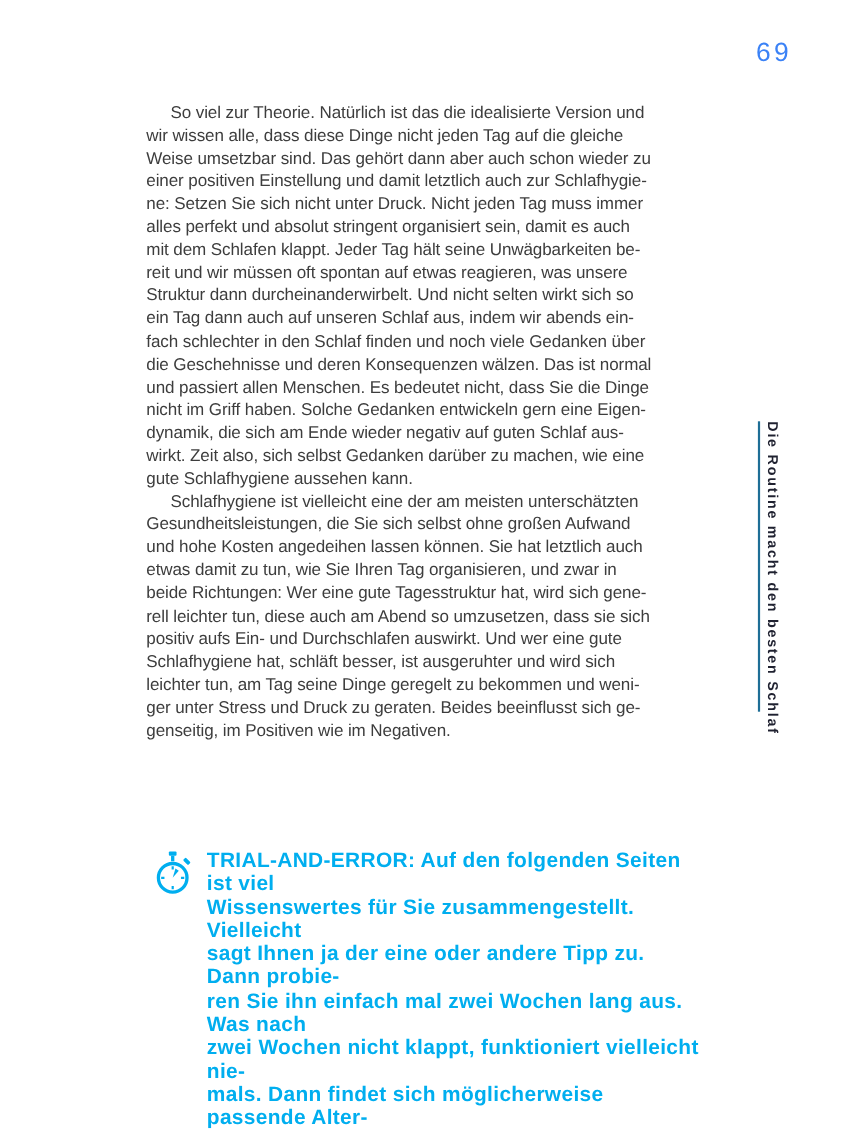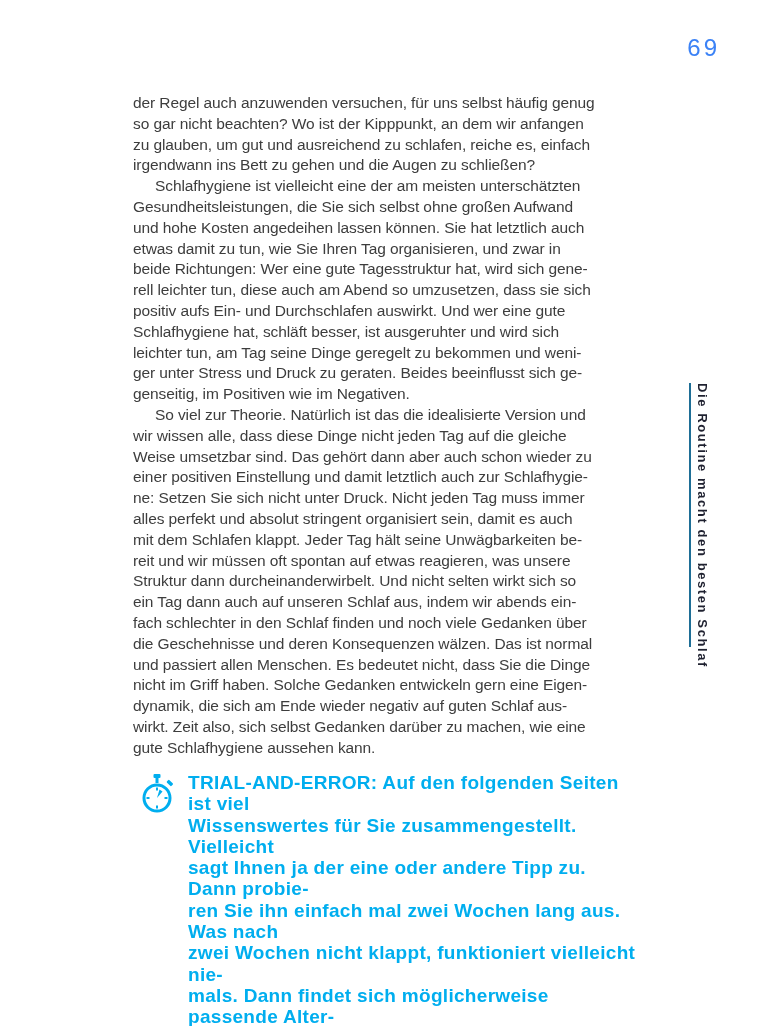--- a/index.html
+++ b/index.html
@@ -85,52 +85,48 @@
   }
 </style>
 </head>
 <body>
 
 <div class="page">
 
   <div class="page-number">69</div>
 
   <div class="body-block">
-    <p>der Regel auch anzuwenden versuchen, für uns selbst häufig genug
-so gar nicht beachten? Wo ist der Kipppunkt, an dem wir anfangen
-zu glauben, um gut und ausreichend zu schlafen, reiche es, einfach
-irgendwann ins Bett zu gehen und die Augen zu schließen?</p>
-    <p class="indented">Schlafhygiene ist vielleicht eine der am meisten unterschätzten
-Gesundheitsleistungen, die Sie sich selbst ohne großen Aufwand
-und hohe Kosten angedeihen lassen können. Sie hat letztlich auch
-etwas damit zu tun, wie Sie Ihren Tag organisieren, und zwar in
-beide Richtungen: Wer eine gute Tagesstruktur hat, wird sich gene-
-rell leichter tun, diese auch am Abend so umzusetzen, dass sie sich
-positiv aufs Ein- und Durchschlafen auswirkt. Und wer eine gute
-Schlafhygiene hat, schläft besser, ist ausgeruhter und wird sich
-leichter tun, am Tag seine Dinge geregelt zu bekommen und weni-
-ger unter Stress und Druck zu geraten. Beides beeinflusst sich ge-
-genseitig, im Positiven wie im Negativen.</p>
     <p class="indented">So viel zur Theorie. Natürlich ist das die idealisierte Version und
 wir wissen alle, dass diese Dinge nicht jeden Tag auf die gleiche
 Weise umsetzbar sind. Das gehört dann aber auch schon wieder zu
 einer positiven Einstellung und damit letztlich auch zur Schlafhygie-
 ne: Setzen Sie sich nicht unter Druck. Nicht jeden Tag muss immer
 alles perfekt und absolut stringent organisiert sein, damit es auch
 mit dem Schlafen klappt. Jeder Tag hält seine Unwägbarkeiten be-
 reit und wir müssen oft spontan auf etwas reagieren, was unsere
 Struktur dann durcheinanderwirbelt. Und nicht selten wirkt sich so
 ein Tag dann auch auf unseren Schlaf aus, indem wir abends ein-
 fach schlechter in den Schlaf finden und noch viele Gedanken über
 die Geschehnisse und deren Konsequenzen wälzen. Das ist normal
 und passiert allen Menschen. Es bedeutet nicht, dass Sie die Dinge
 nicht im Griff haben. Solche Gedanken entwickeln gern eine Eigen-
 dynamik, die sich am Ende wieder negativ auf guten Schlaf aus-
 wirkt. Zeit also, sich selbst Gedanken darüber zu machen, wie eine
 gute Schlafhygiene aussehen kann.</p>
+    <p class="indented">Schlafhygiene ist vielleicht eine der am meisten unterschätzten
+Gesundheitsleistungen, die Sie sich selbst ohne großen Aufwand
+und hohe Kosten angedeihen lassen können. Sie hat letztlich auch
+etwas damit zu tun, wie Sie Ihren Tag organisieren, und zwar in
+beide Richtungen: Wer eine gute Tagesstruktur hat, wird sich gene-
+rell leichter tun, diese auch am Abend so umzusetzen, dass sie sich
+positiv aufs Ein- und Durchschlafen auswirkt. Und wer eine gute
+Schlafhygiene hat, schläft besser, ist ausgeruhter und wird sich
+leichter tun, am Tag seine Dinge geregelt zu bekommen und weni-
+ger unter Stress und Druck zu geraten. Beides beeinflusst sich ge-
+genseitig, im Positiven wie im Negativen.</p>
   </div>
 
   <div class="tip-box">
     <span class="tip-icon">
       <svg width="40" height="42" viewBox="0 0 40 42" xmlns="http://www.w3.org/2000/svg">
 
         <circle cx="19" cy="25" r="13" fill="none" stroke="#00aeef" stroke-width="3"></circle>
 
         <rect x="15.5" y="1" width="7" height="4" rx="1" fill="#00aeef"></rect>
         <rect x="17.5" y="5" width="3" height="5" fill="#00aeef"></rect>

